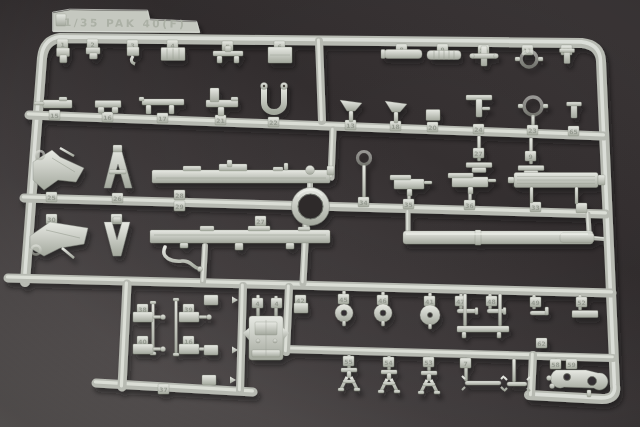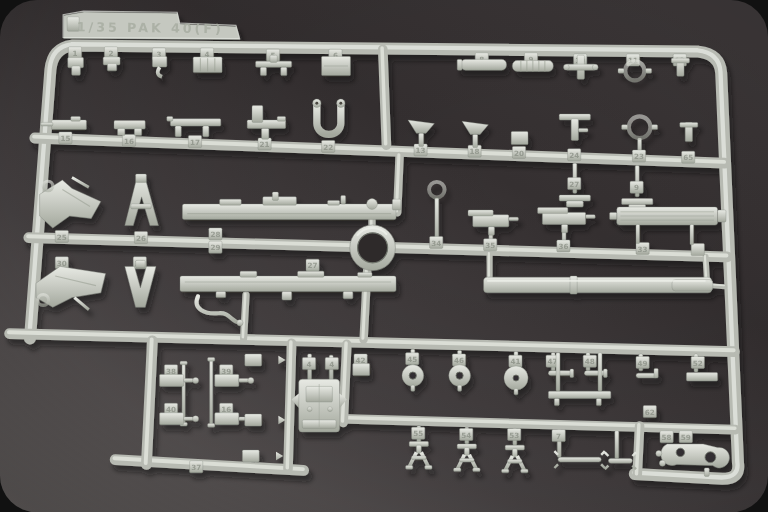--- a/index.html
+++ b/index.html
@@ -1,17 +1,17 @@
 <!DOCTYPE html>
 <html><head>
 <meta charset="utf-8">
 <style>
   html,body{margin:0;padding:0;background:#111;}
   #photo{position:relative;width:640px;height:427px;overflow:hidden;
-         font-family:"Liberation Sans", sans-serif;border-radius:31px;}
+         font-family:"Liberation Sans", sans-serif;}
   svg{display:block}
   .emboss-label{font-family:"DejaVu Sans", sans-serif;font-weight:bold;
                 letter-spacing:2.5px;font-size:10.5px;fill:#a9aea3;opacity:.9}
 </style>
 </head>
 <body>
 
 <div id="photo">
   <svg id="scene" width="640" height="427" viewBox="0 0 640 427">
     <defs>

